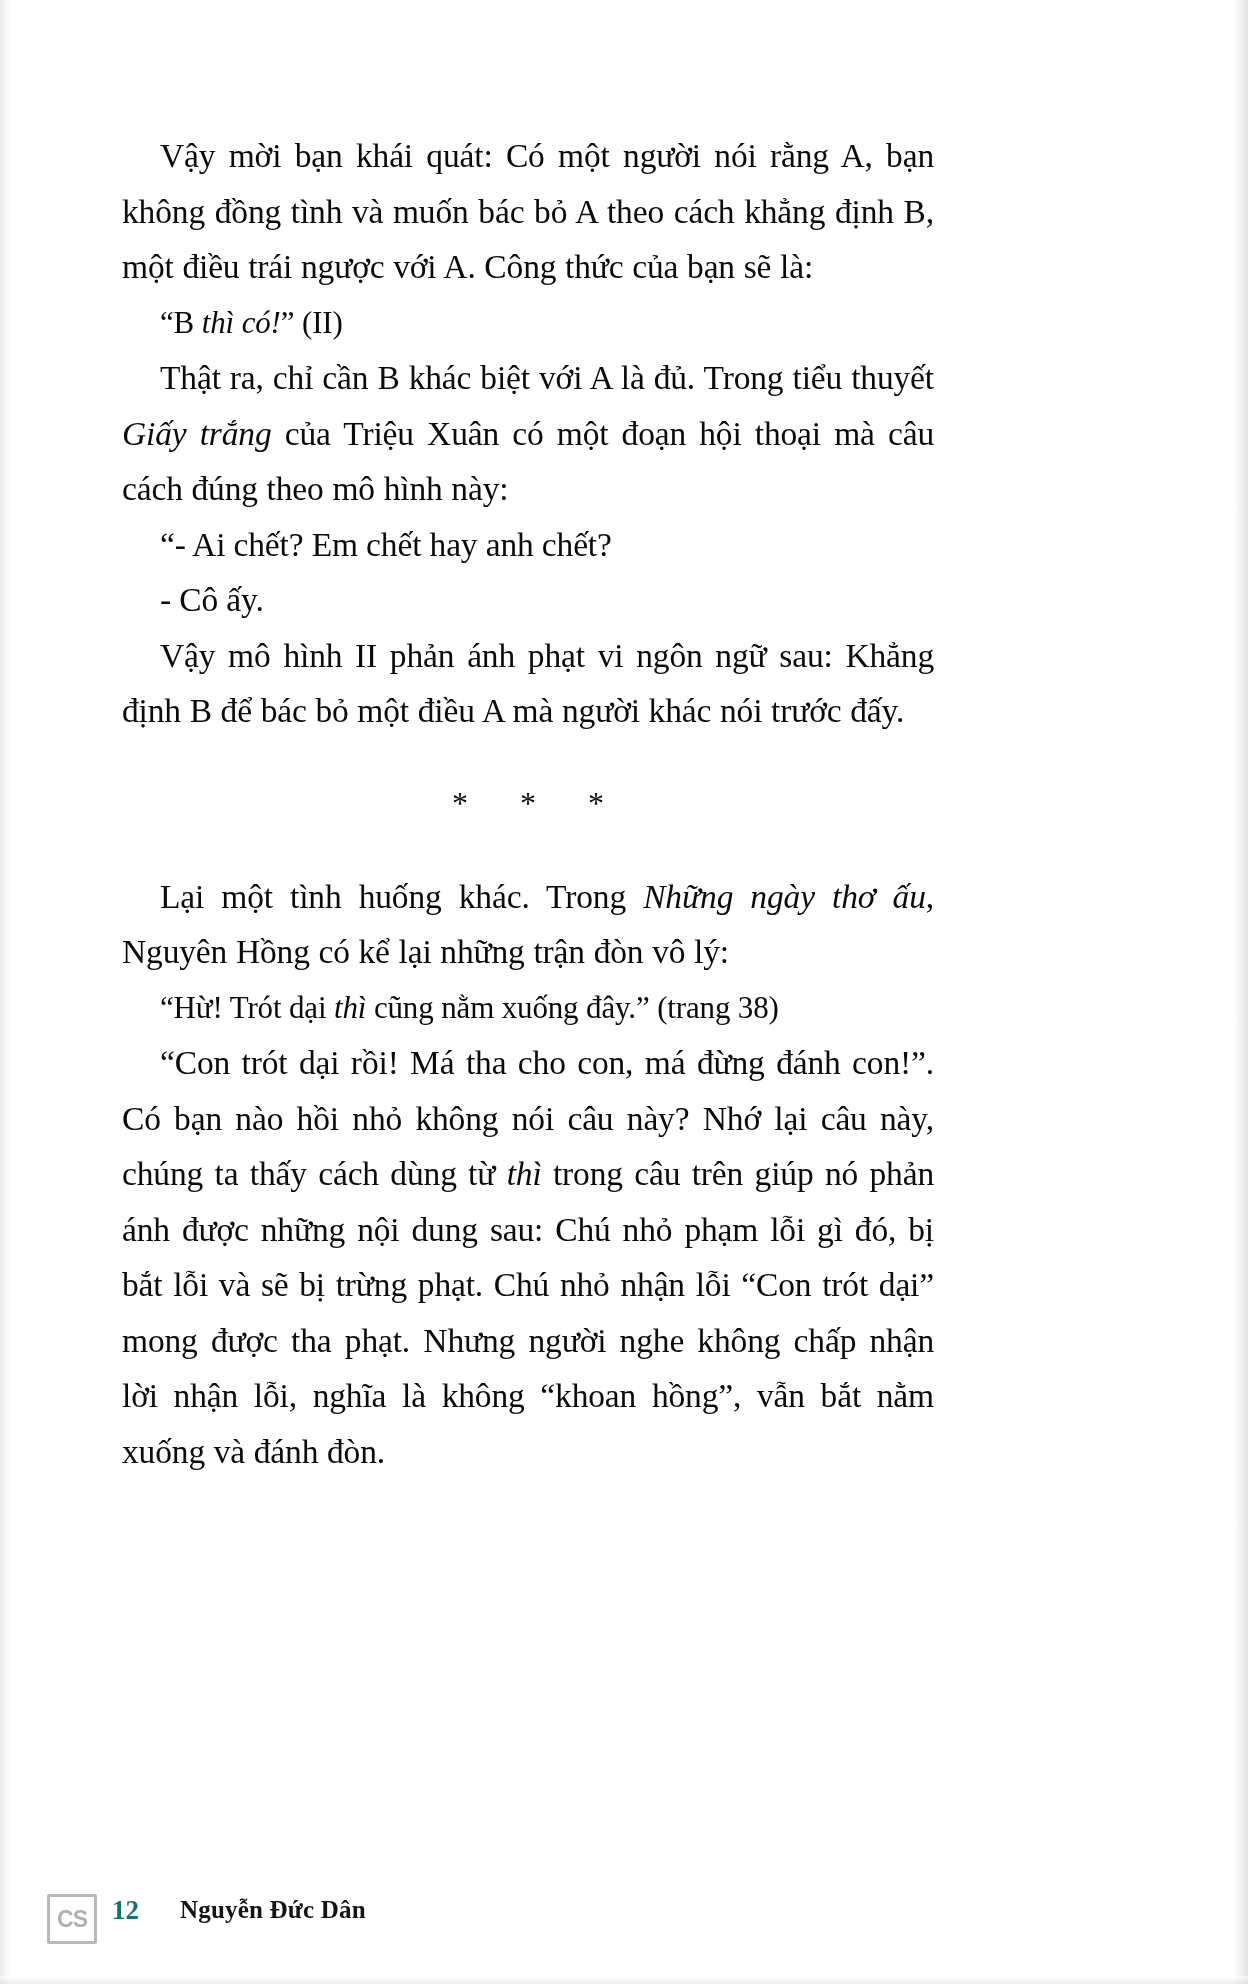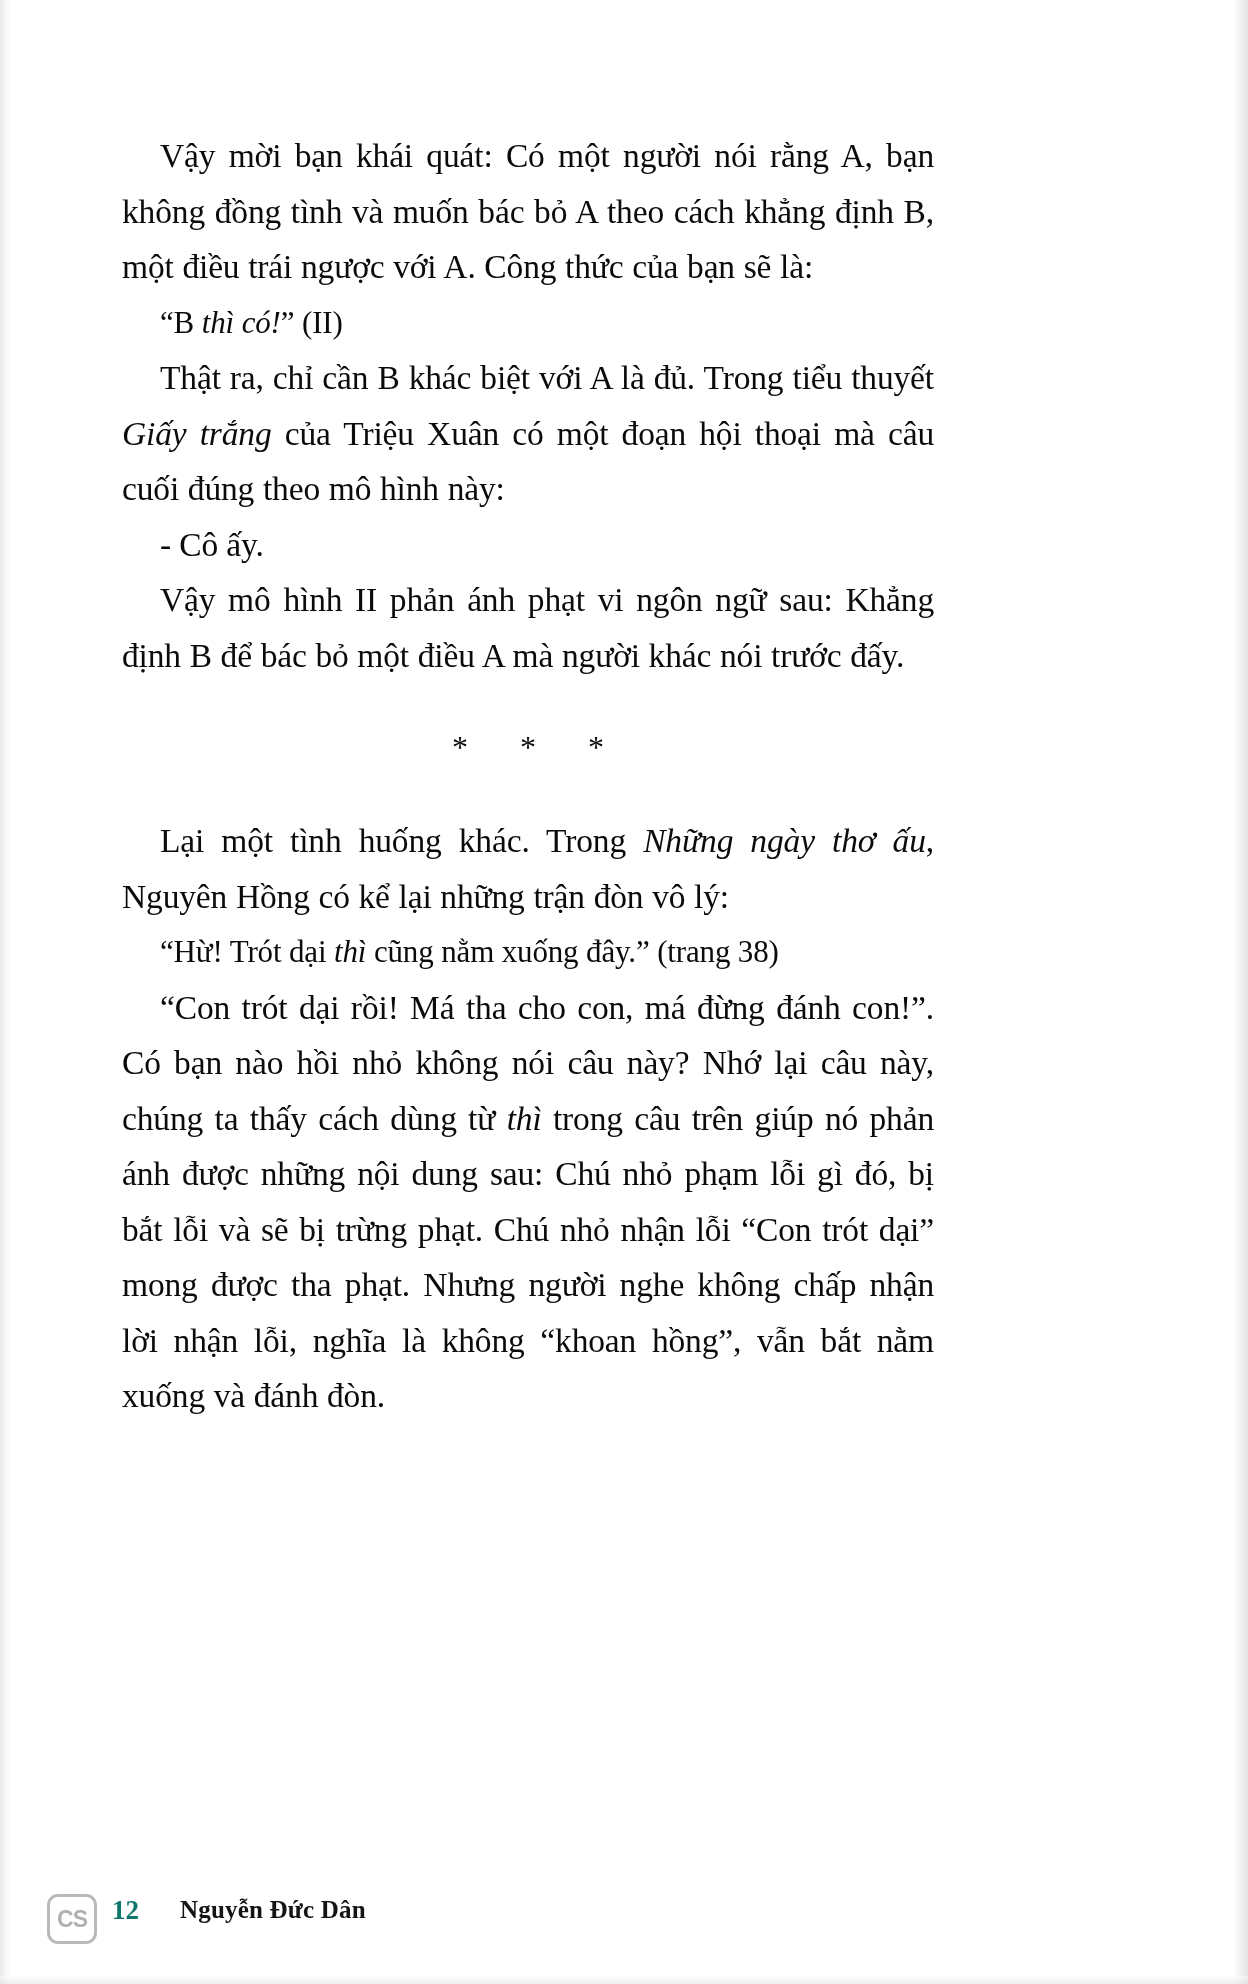--- a/index.html
+++ b/index.html
@@ -129,21 +129,21 @@
   }
 
   
   #cs-badge {
     position: absolute;
     left: 47px;
     bottom: 40px;
     width: 50px;
     height: 50px;
     border: 3px solid #b9b9b9;
-    border-radius: 11px;
+    border-radius: 2px;
     box-sizing: border-box;
     display: flex;
     align-items: center;
     justify-content: center;
   }
   #cs-badge span {
     font-family: "Liberation Sans", sans-serif;
     font-size: 23px;
     font-weight: bold;
     color: #b0b0b0;
@@ -173,23 +173,24 @@
 
     <p class="body-par">
       <span>Vậy mời bạn khái quát: Có một người nói rằng A, bạn không đồng tình và muốn bác bỏ A theo cách khẳng định B, một điều trái ngược với A. Công thức của bạn sẽ là:</span>
     </p>
 
     <p class="quote-line">
       <span>“B </span><i>thì có!</i><span>” (II)</span>
     </p>
 
     <p class="body-par">
-      <span>Thật ra, chỉ cần B khác biệt với A là đủ. Trong tiểu thuyết </span><i>Giấy trắng</i><span> của Triệu Xuân có một đoạn hội thoại mà câu cuối đúng theo mô hình này:</span>
-    </p>
-
+      <span>Thật ra, chỉ cần B khác biệt với A là đủ. Trong tiểu thuyết </span><i>Giấy trắng</i><span> của Triệu Xuân có một đoạn hội thoại mà câu cách đúng theo mô hình này:</span>
+    </p>
+
+    <p class="dialog-line">“- Ai chết? Em chết hay anh chết?</p>
     <p class="dialog-line">- Cô ấy.</p>
 
     <p class="body-par">
       <span>Vậy mô hình II phản ánh phạt vi ngôn ngữ sau: Khẳng định B để bác bỏ một điều A mà người khác nói trước đấy.</span>
     </p>
 
     <div class="stars">* * *</div>
 
     <p class="body-par">
       <span>Lại một tình huống khác. Trong </span><i>Những ngày thơ ấu</i><span>, Nguyên Hồng có kể lại những trận đòn vô lý:</span>

